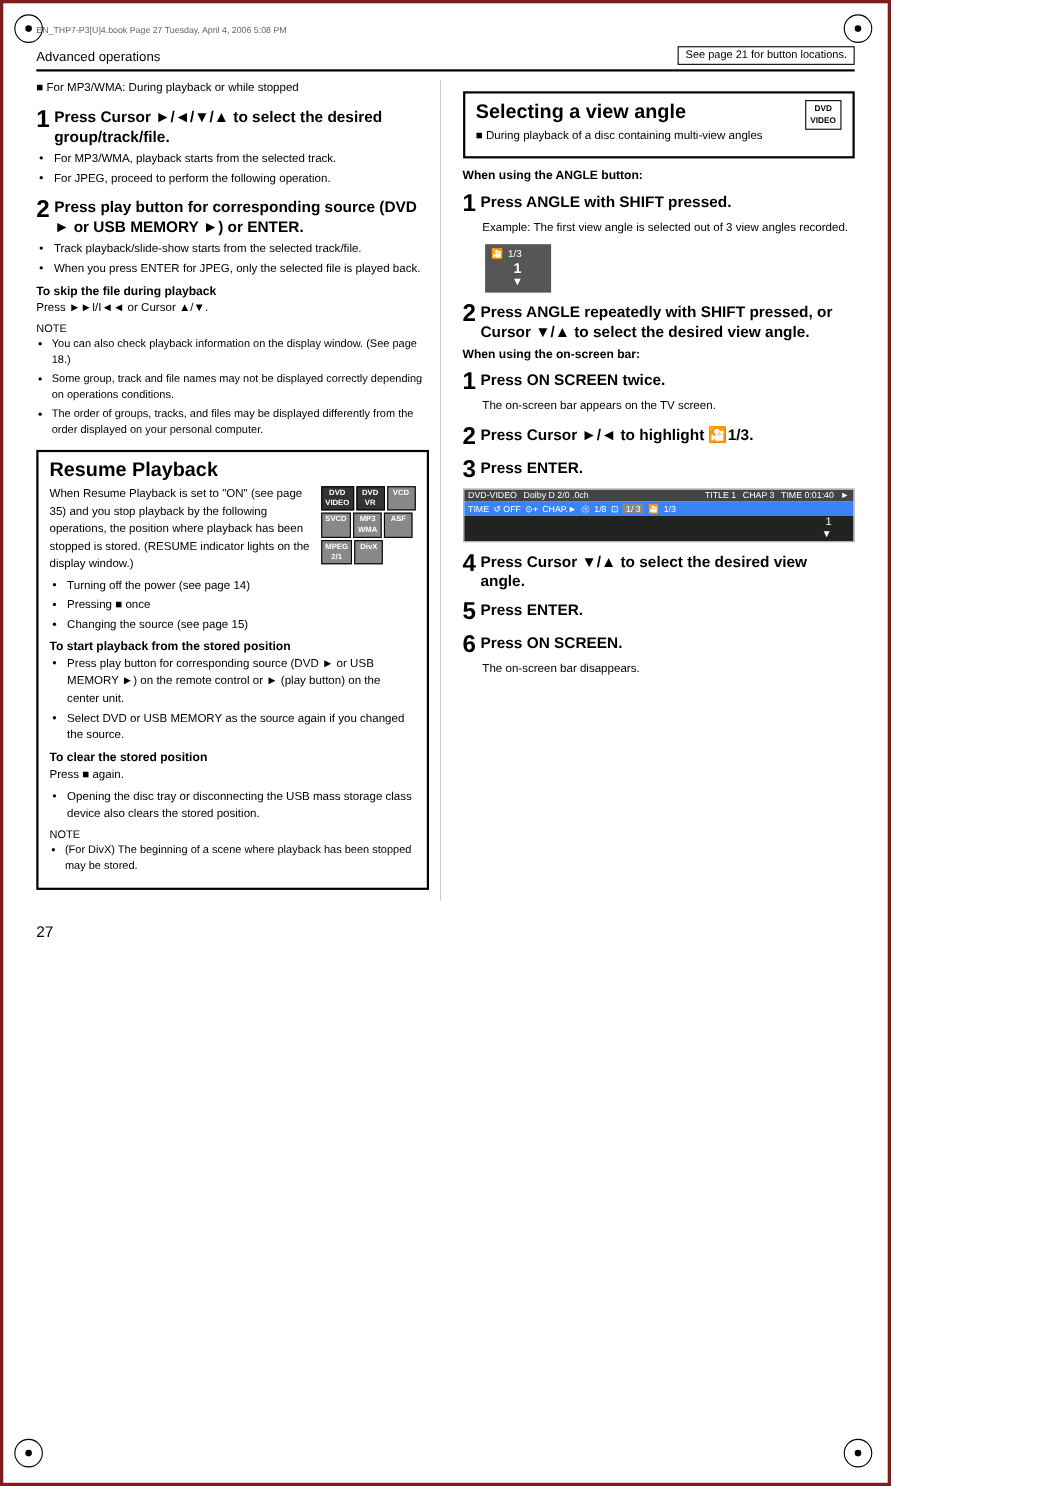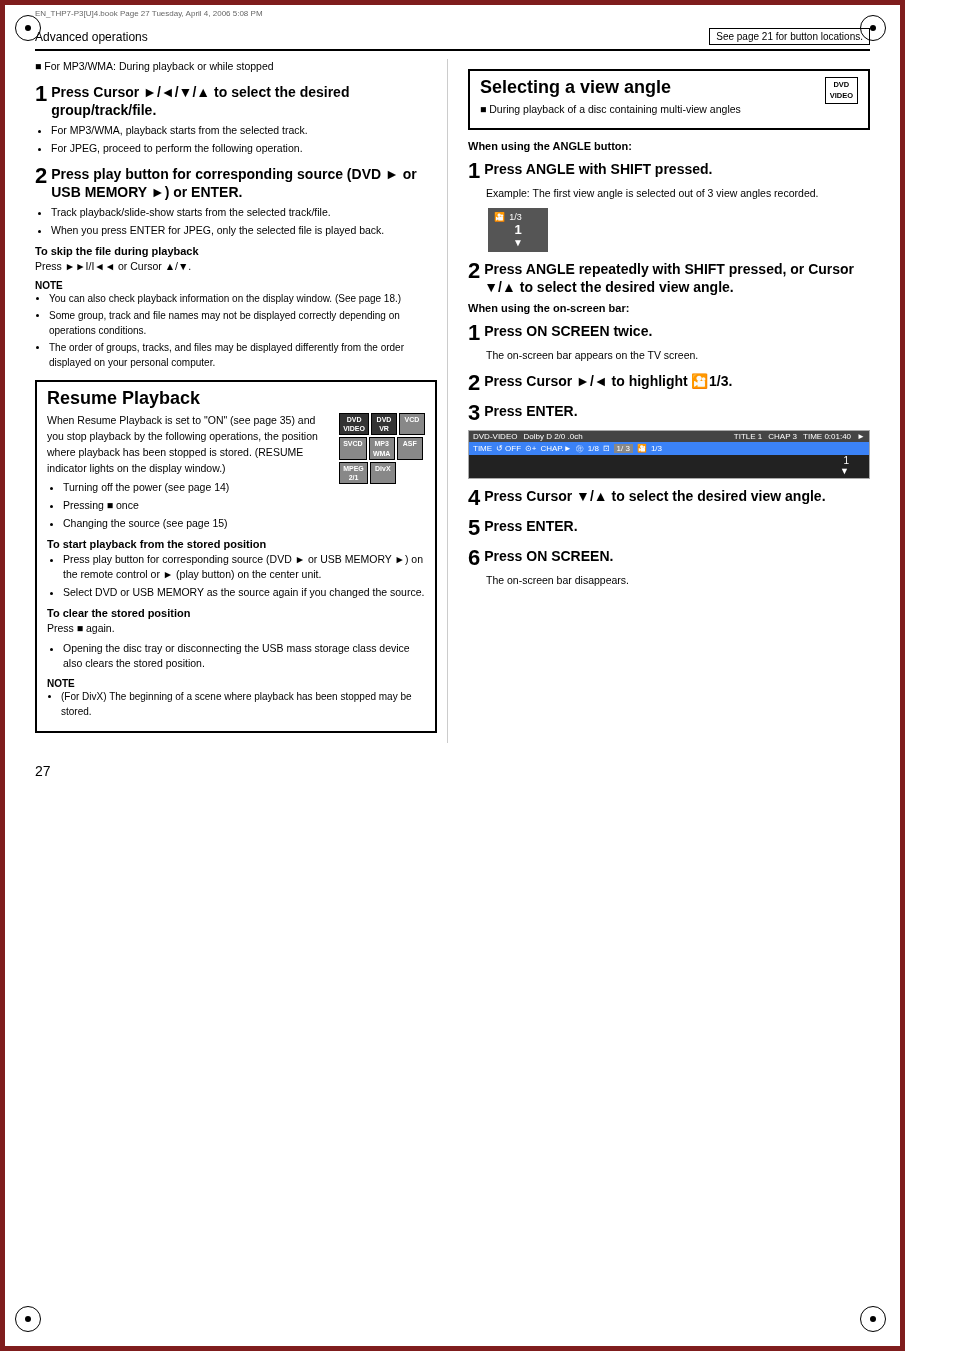--- a/index.html
+++ b/index.html
@@ -5,25 +5,25 @@
     * { margin: 0; padding: 0; box-sizing: border-box; }
     body {
       font-family: Arial, Helvetica, sans-serif;
       font-size: 11px;
       background: #fff;
       color: #000;
       width: 954px;
       min-height: 1351px;
     }
     .page {
-      width: 905px;
+      width: 810px;
       min-height: 1351px;
-      padding: 4px 30px;
+      padding: 20px 30px;
       position: relative;
-      border: 5px solid #7f1d1d;
+      border: 3px solid #7f1d1d;
     }
     
     .corner-mark {
       position: absolute;
       width: 30px;
       height: 30px;
     }
     .corner-mark.tl { top: 10px; left: 10px; }
     .corner-mark.tr { top: 10px; right: 10px; }
     .corner-mark.bl { bottom: 10px; left: 10px; }
@@ -107,21 +107,21 @@
     .sub-header {
       font-size: 11px;
       font-weight: bold;
       margin: 6px 0 2px 0;
     }
     .note-section {
       margin: 6px 0;
     }
     .note-label {
       font-size: 10px;
-      font-weight: bold;
+      font-weight: normal;
       text-transform: uppercase;
     }
     .note-list {
       margin-left: 14px;
       font-size: 10px;
       line-height: 1.5;
     }
     .note-list li {
       list-style: disc;
       margin-bottom: 2px;

